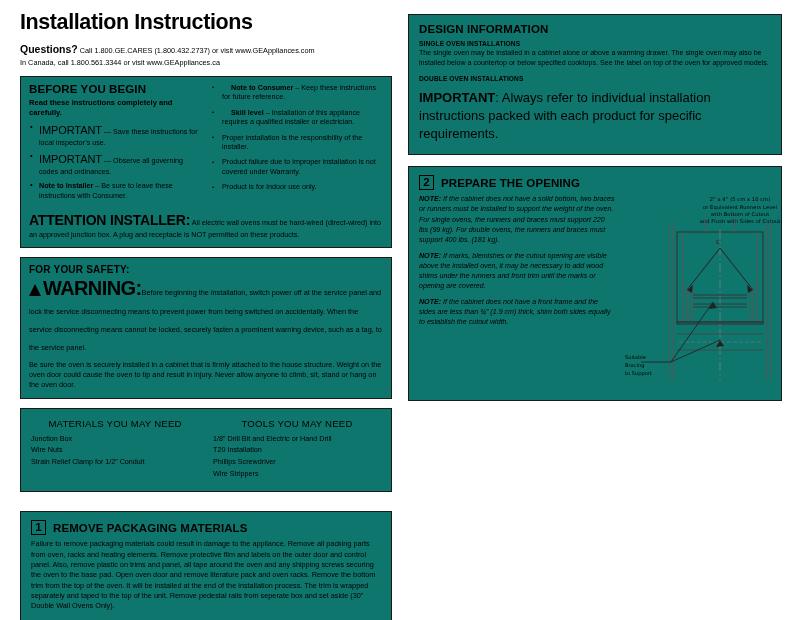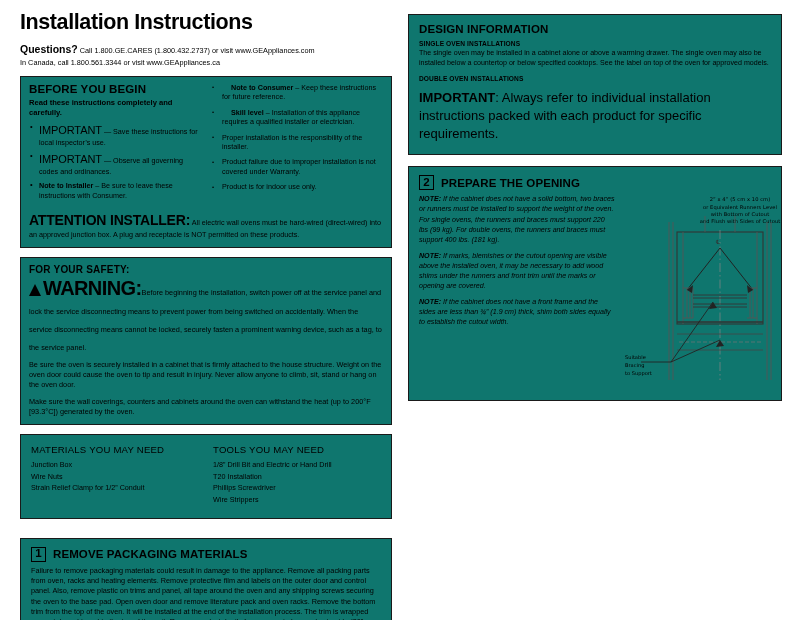--- a/index.html
+++ b/index.html
@@ -67,21 +67,21 @@
   }
   .tri {
     display: inline-block; width: 0; height: 0; margin-right: 2px;
     border-left: 6.5px solid transparent; border-right: 6.5px solid transparent;
     border-bottom: 12px solid #000; position: relative; top: 1px;
   }
   .warn-body-first { font-size: 7.3px; line-height: 1.38; }
   .para { font-size: 7.3px; line-height: 1.4; margin: 6px 0 0 0; }
 
   
-  .mt-hdr { font-size: 9.6px; letter-spacing: 0.2px; margin: 0 0 4px 0; }
+  .mt-hdr { font-size: 9.6px; letter-spacing: 0.2px; margin: 0 0 4px 0; text-align: center; }
   .mt-item { font-size: 7.2px; line-height: 1.62; }
 
   
   .step-head { display: flex; align-items: center; gap: 7px; margin-bottom: 4px; }
   .step-num {
     border: 1.4px solid #000; font-size: 11.5px; font-weight: bold;
     width: 15px; height: 15px; display: flex; align-items: center;
     justify-content: center; line-height: 1;
   }
   .step-title { font-size: 11.5px; font-weight: bold; letter-spacing: 0.1px; }
@@ -172,21 +172,20 @@
         <span class="attn-h">ATTENTION INSTALLER:</span><span> All electric wall ovens must be hard-wired (direct-wired) into an approved junction box. A plug and receptacle is NOT permitted on these products.</span>
       </div>
     </div>
 
     <div class="box" style="margin-top:9px;">
       <div class="hdr-md">FOR YOUR SAFETY:</div>
       <div style="margin-top:2px;">
         <span class="tri"></span><span class="warn-word">WARNING:</span><span class="warn-body-first">Before beginning the installation, switch power off at the service panel and lock the service disconnecting means to prevent power from being switched on accidentally. When the service disconnecting means cannot be locked, securely fasten a prominent warning device, such as a tag, to the service panel.</span>
       </div>
       <p class="para">Be sure the oven is securely installed in a cabinet that is firmly attached to the house structure. Weight on the oven door could cause the oven to tip and result in injury. Never allow anyone to climb, sit, stand or hang on the oven door.</p>
-      <p class="para">Make sure the wall coverings, counters and cabinets around the oven can withstand the heat (up to 200°F [93.3°C]) generated by the oven.</p>
     </div>
 
     <div class="box thin" style="margin-top:9px; padding:9px 10px 12px 10px;">
       <div class="two-col" style="gap:14px;">
         <div>
           <div class="mt-hdr">MATERIALS YOU MAY NEED</div>
           <div class="mt-item">Junction Box</div>
           <div class="mt-item">Wire Nuts</div>
           <div class="mt-item">Strain Relief Clamp for 1/2” Conduit</div>
         </div>

